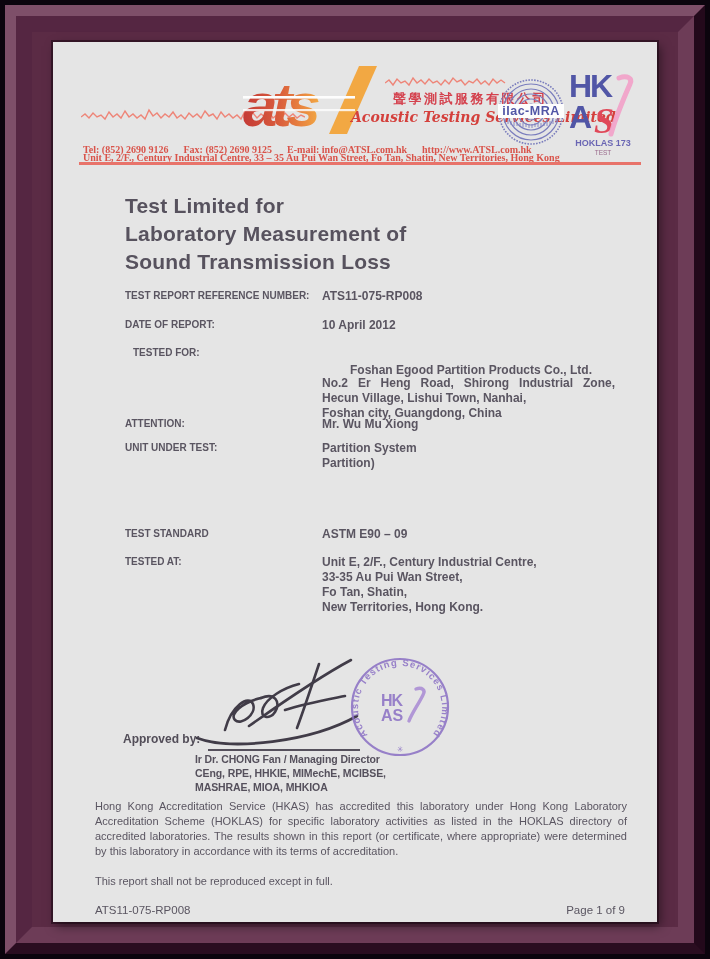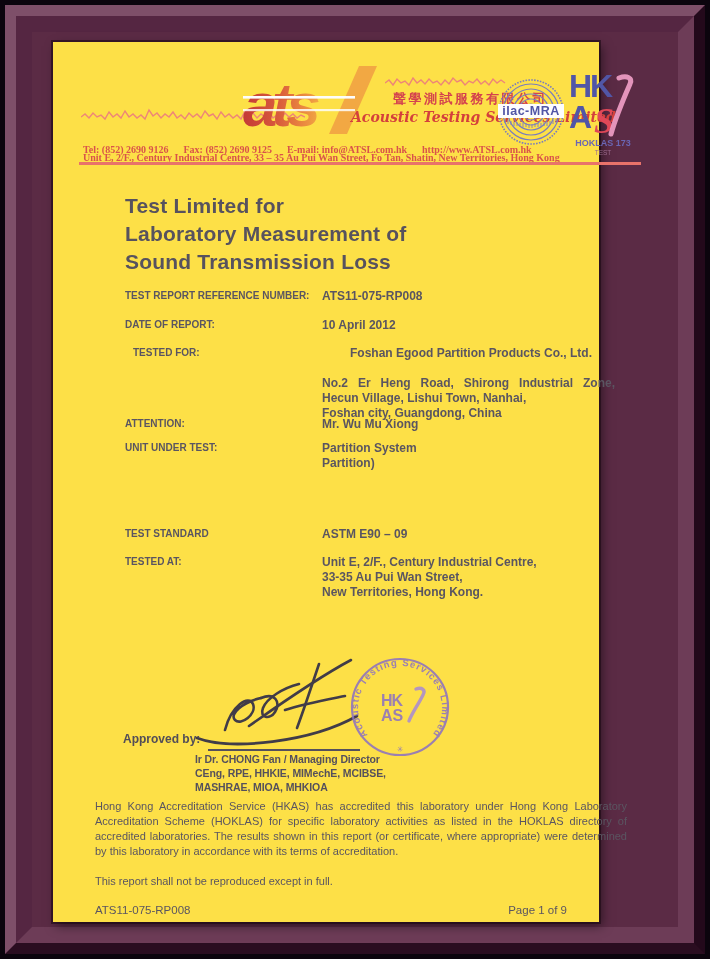--- a/index.html
+++ b/index.html
@@ -2,21 +2,21 @@
 <html><head>
 <meta charset="utf-8">
 <style>
   html,body{margin:0;padding:0;}
   body{width:710px;height:959px;position:relative;background:#0b040d;font-family:"Liberation Sans",sans-serif;overflow:hidden;}
   
   .f-black{position:absolute;inset:0;background:#0b040d;}
   .f-bevel{position:absolute;inset:5px;border:11px solid;border-color:#7e4f69 #23091b #2a0d20 #7e4f69;}
   .f-main{position:absolute;inset:16px;border:16px solid;border-color:#552642 #6d3c57 #6d3c57 #552642;background:#5b2b45;}
   
-  .page{position:absolute;left:53px;top:42px;width:546px;height:880px;background:#fde047;
+  .page{position:absolute;left:53px;top:42px;width:604px;height:880px;background:#e5e5e5;
         box-shadow:0 0 0 2px rgba(25,8,18,.55), 3px 4px 10px rgba(0,0,0,.5);}
   .abs{position:absolute;}
   
   .zh-name{font-family:"DejaVu Sans",sans-serif;font-size:13px;font-weight:bold;color:#d4424e;letter-spacing:2.5px;white-space:nowrap;}
   .en-script{font-family:"DejaVu Serif","Liberation Serif",serif;font-style:italic;font-weight:bold;font-size:14px;color:#d4403c;white-space:nowrap;}
   .addr{font-family:"Liberation Serif",serif;font-weight:bold;font-size:10px;color:#d9534a;white-space:nowrap;}
   .contact-row{display:flex;gap:15px;}
   .rule{background:#e8736a;height:3px;}
   
   .title{font-size:21px;font-weight:bold;color:#57525e;line-height:28px;letter-spacing:.2px;}
@@ -108,21 +108,21 @@
     <div>Sound Transmission Loss</div>
   </div>
 
   <div class="abs flabel" style="left:72px;top:248px;">TEST REPORT REFERENCE NUMBER:</div>
   <div class="abs fvalue" style="left:269px;top:247px;">ATS11-075-RP008</div>
 
   <div class="abs flabel" style="left:72px;top:277px;">DATE OF REPORT:</div>
   <div class="abs fvalue" style="left:269px;top:276px;">10 April 2012</div>
 
   <div class="abs flabel" style="left:80px;top:305px;">TESTED FOR:</div>
-  <div class="abs fvalue" style="left:269px;top:304px;padding-left:28px;">Foshan Egood Partition Products Co., Ltd.</div>
+  <div class="abs fvalue" style="left:269px;top:321px;padding-left:28px;">Foshan Egood Partition Products Co., Ltd.</div>
 
   <div class="abs fvalue" style="left:269px;top:334px;">
     <div class="jline">No.2 Er Heng Road, Shirong Industrial Zone,</div>
     <div>Hecun Village, Lishui Town, Nanhai,</div>
     <div>Foshan city, Guangdong, China</div>
   </div>
 
   <div class="abs flabel" style="left:72px;top:376px;">ATTENTION:</div>
   <div class="abs fvalue" style="left:269px;top:375px;">Mr. Wu Mu Xiong</div>
 
@@ -132,20 +132,21 @@
     <div>Partition)</div>
   </div>
 
   <div class="abs flabel" style="left:72px;top:486px;">TEST STANDARD</div>
   <div class="abs fvalue" style="left:269px;top:485px;">ASTM E90 – 09</div>
 
   <div class="abs flabel" style="left:72px;top:514px;">TESTED AT:</div>
   <div class="abs fvalue" style="left:269px;top:513px;">
     <div>Unit E, 2/F., Century Industrial Centre,</div>
     <div>33-35 Au Pui Wan Street,</div>
+    <div>Fo Tan, Shatin,</div>
     <div>New Territories, Hong Kong.</div>
   </div>
 
   <svg class="abs" style="left:138px;top:612px;" width="172" height="96" viewBox="0 0 172 96">
     <g fill="none" stroke="#413c48" stroke-width="2.6" stroke-linecap="round">
       <path d="M6,84 C40,97 120,88 166,62"></path>
       <path d="M160,6 C130,22 92,48 58,72"></path>
       <path d="M34,76 C40,52 58,40 62,50 C66,60 50,72 44,66 C38,60 52,48 70,44"></path>
       <path d="M70,44 C84,38 90,48 84,58 C79,66 68,64 72,54 C76,44 92,34 108,30"></path>
       <path d="M128,10 C120,34 112,58 106,74"></path>

